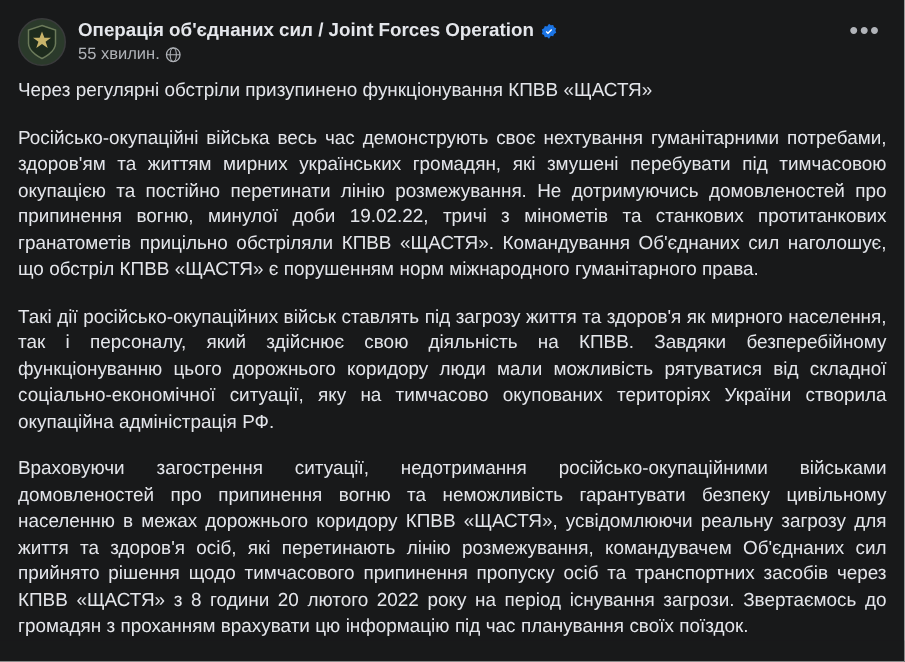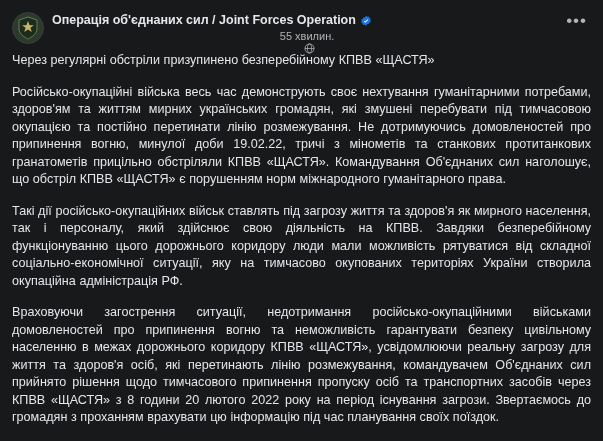--- a/index.html
+++ b/index.html
@@ -67,21 +67,20 @@
     margin-left: 4px;
     width: 12px;
     height: 12px;
     flex: 0 0 12px;
     display: inline-block;
   }
   .timestamp-row {
     display: flex;
     align-items: center;
     margin-top: 2px;
-    flex-direction: column;
   }
   .timestamp {
     color: #b0b3b8;
     font-size: 11px;
     line-height: 13px;
   }
   .globe-icon {
     margin-left: 4px;
     width: 11px;
     height: 11px;
@@ -151,20 +150,20 @@
           <circle cx="8" cy="8" r="6.6" fill="none" stroke="#b0b3b8" stroke-width="1.2"></circle>
           <ellipse cx="8" cy="8" rx="3" ry="6.6" fill="none" stroke="#b0b3b8" stroke-width="1.1"></ellipse>
           <line x1="1.4" y1="8" x2="14.6" y2="8" stroke="#b0b3b8" stroke-width="1.1"></line>
         </svg>
       </div>
     </div>
     <div class="menu-dots">•••</div>
   </div>
 
   <div class="post-body">
-    <p class="first-line-bold">Через регулярні обстріли призупинено безперебійному КПВВ «ЩАСТЯ»</p>
+    <p class="first-line-bold">Через регулярні обстріли призупинено функціонування КПВВ «ЩАСТЯ»</p>
     <p>Російсько-окупаційні війська весь час демонструють своє нехтування гуманітарними потребами, здоров'ям та життям мирних українських громадян, які змушені перебувати під тимчасовою окупацією та постійно перетинати лінію розмежування. Не дотримуючись домовленостей про припинення вогню, минулої доби 19.02.22, тричі з мінометів та станкових протитанкових гранатометів прицільно обстріляли КПВВ «ЩАСТЯ». Командування Об'єднаних сил наголошує, що обстріл КПВВ «ЩАСТЯ» є порушенням норм міжнародного гуманітарного права.</p>
     <p>Такі дії російсько-окупаційних військ ставлять під загрозу життя та здоров'я як мирного населення, так і персоналу, який здійснює свою діяльність на КПВВ. Завдяки безперебійному функціонуванню цього дорожнього коридору люди мали можливість рятуватися від складної соціально-економічної ситуації, яку на тимчасово окупованих територіях України створила окупаційна адміністрація РФ.</p>
     <p>Враховуючи загострення ситуації, недотримання російсько-окупаційними військами домовленостей про припинення вогню та неможливість гарантувати безпеку цивільному населенню в межах дорожнього коридору КПВВ «ЩАСТЯ», усвідомлюючи реальну загрозу для життя та здоров'я осіб, які перетинають лінію розмежування, командувачем Об'єднаних сил прийнято рішення щодо тимчасового припинення пропуску осіб та транспортних засобів через КПВВ «ЩАСТЯ» з 8 години 20 лютого 2022 року на період існування загрози. Звертаємось до громадян з проханням врахувати цю інформацію під час планування своїх поїздок.</p>
   </div>
 
   <div class="bottom-fade"></div>
 </div>
 
 </body></html>

